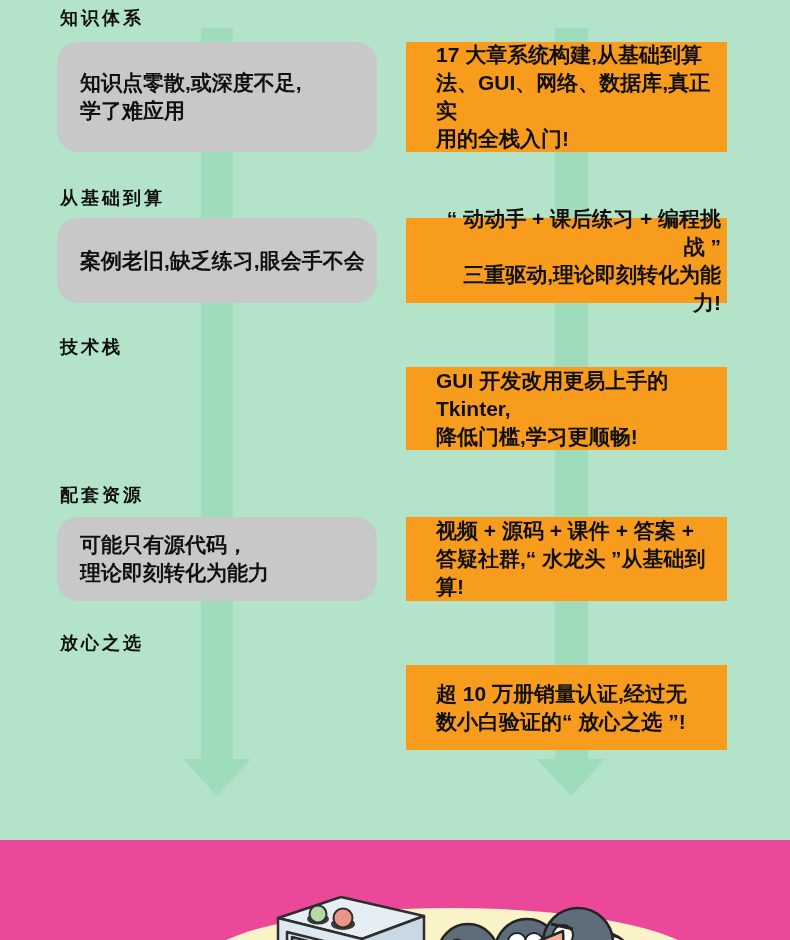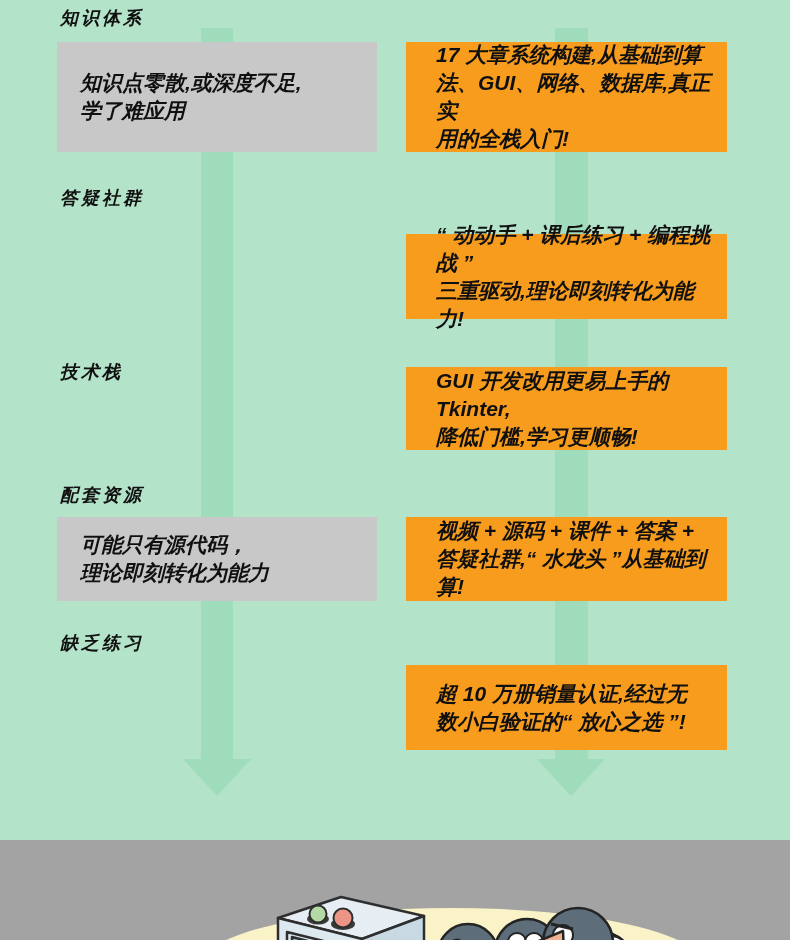--- a/index.html
+++ b/index.html
@@ -1,24 +1,23 @@
 <!DOCTYPE html>
 <html><head>
 <meta charset="utf-8">
 <style>
   html,body{margin:0;padding:0;}
   .canvas{
     position:relative;
     width:790px;
     height:940px;
     overflow:hidden;
-    background:#a3a3a3;
+    background:#ec4899;
     font-family:"Liberation Sans","DejaVu Sans",sans-serif;
     color:#111;
-    font-style:italic;
   }
   .green-bg{
     position:absolute; left:0; top:0; width:790px; height:840px;
     background:#b3e3c9;
   }
   
   .flow-line{
     position:absolute; top:28px; height:732px;
     background:#9edcbb;
   }
@@ -40,30 +39,30 @@
     color:#101010; white-space:nowrap;
   }
   .box{
     position:absolute; display:flex; align-items:center;
     font-weight:bold; font-size:21px; line-height:28px;
     white-space:pre-line; color:#101010;
     box-sizing:border-box;
   }
   .problem{
     left:57px; width:320px; background:#c8c8c8;
-    padding-left:23px; padding-right:8px;
+    padding-left:23px; padding-right:8px;border-radius:21px;
   }
   .solution{
     left:406px; width:321px; background:#f89c1e;
     padding-left:30px; padding-right:6px;
   }
   
-  .h1{top:6px;}  .h2{top:186px;} .h3{top:335px;margin-top:25px;} .h4{top:483px;} .h5{top:631px;}
+  .h1{top:6px;}  .h2{top:186px;} .h3{top:335px;} .h4{top:483px;} .h5{top:631px;}
   .b1{top:42px;  height:110px;}
-  .b2{top:234px; height:85px;}
+  .b2{top:218px; height:85px;text-align:right;}
   .b3{top:367px; height:83px;}
   .b4{top:517px; height:84px;}
   .b5{top:665px; height:85px;}
 
   .illustration{
     position:absolute; left:0; top:840px; width:790px; height:100px;
   }
 </style>
 </head>
 <body>
@@ -77,35 +76,36 @@
   <div class="arrow-head left"></div>
   <div class="arrow-head right"></div>
 
   <div class="section-header h1">知识体系</div>
   <div class="box problem b1"><span>知识点零散,或深度不足,
 学了难应用</span></div>
   <div class="box solution b1"><span>17 大章系统构建,从基础到算
 法、GUI、网络、数据库,真正实
 用的全栈入门!</span></div>
 
-  <div class="section-header h2">答疑社群</div>
+  <div class="section-header h2">从基础到算</div>
+  <div class="box problem b2"><span>案例老旧,缺乏练习,眼会手不会</span></div>
   <div class="box solution b2"><span>“ 动动手 + 课后练习 + 编程挑战 ”
 三重驱动,理论即刻转化为能力!</span></div>
 
   <div class="section-header h3">技术栈</div>
   <div class="box solution b3"><span>GUI 开发改用更易上手的 Tkinter,
 降低门槛,学习更顺畅!</span></div>
 
   <div class="section-header h4">配套资源</div>
   <div class="box problem b4"><span>可能只有源代码，
 理论即刻转化为能力</span></div>
   <div class="box solution b4"><span>视频 + 源码 + 课件 + 答案 +
 答疑社群,“ 水龙头 ”从基础到算!</span></div>
 
-  <div class="section-header h5">缺乏练习</div>
+  <div class="section-header h5">放心之选</div>
   <div class="box solution b5"><span>超 10 万册销量认证,经过无
 数小白验证的“ 放心之选 ”!</span></div>
 
   <svg class="illustration" viewBox="0 0 790 100" xmlns="http://www.w3.org/2000/svg">
 
     <ellipse cx="452" cy="124" rx="250" ry="56" fill="#faf3c8"></ellipse>
 
     <g stroke="#2e2e2e" stroke-width="2.5" stroke-linejoin="round">
       <polygon points="278,78 341,57 424,76 362,99" fill="#e6eef4"></polygon>
       <polygon points="278,78 362,99 362,150 278,129" fill="#dde9f0"></polygon>

